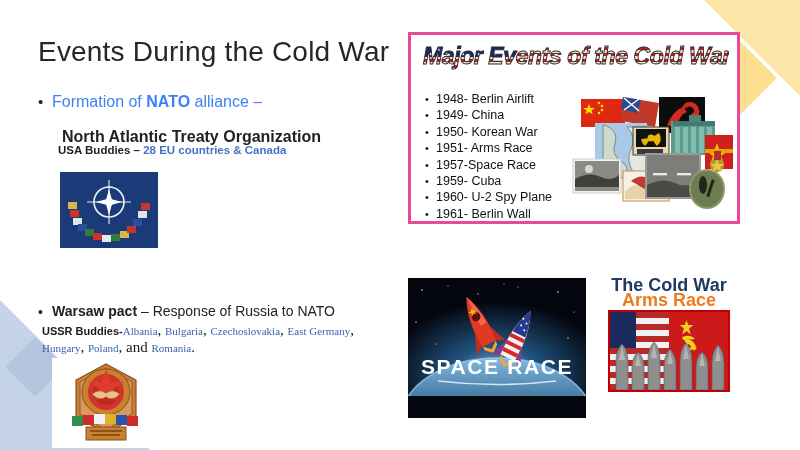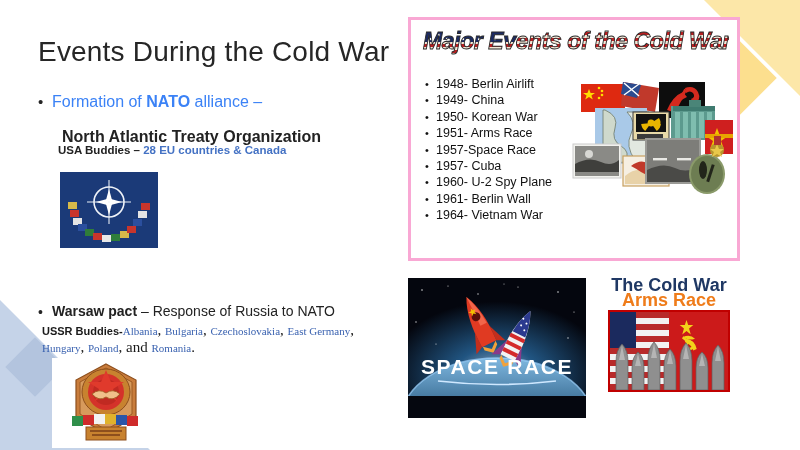--- a/index.html
+++ b/index.html
@@ -74,22 +74,22 @@
 
   
   .nato-img{position:absolute;left:60px;top:172px;width:98px;height:76px;
     background:#1b3a78;overflow:hidden;}
 
   
   .warsaw-img{position:absolute;left:52px;top:358px;width:108px;height:90px;overflow:hidden;}
 
   
   .events-box{
-    position:absolute;left:408px;top:17px;width:332px;height:244px;
-    background:#fff;border:3px solid #f9a8d4;box-sizing:border-box;
+    position:absolute;left:408px;top:32px;width:332px;height:192px;
+    background:#fff;border:3px solid #ec4899;box-sizing:border-box;
   }
   .events-inner{position:absolute;inset:0;overflow:hidden;}
   .wa-title{
     position:absolute;left:10px;top:6px;width:308px;height:30px;
   }
   .ev-list{
     position:absolute;left:14px;top:56px;
     font-size:12.5px;line-height:16.4px;color:#111;
   }
   .ev-item{display:flex;align-items:baseline;white-space:nowrap;}
@@ -248,21 +248,21 @@
         <div class="ev-item">
             <span class="ev-b">•</span>
             <span>1951- Arms Race</span>
           </div>
         <div class="ev-item">
             <span class="ev-b">•</span>
             <span>1957-Space Race</span>
           </div>
         <div class="ev-item">
             <span class="ev-b">•</span>
-            <span>1957- Cuba</span>
+            <span>1959- Cuba</span>
           </div>
         <div class="ev-item">
             <span class="ev-b">•</span>
             <span>1960- U-2 Spy Plane</span>
           </div>
         <div class="ev-item">
             <span class="ev-b">•</span>
             <span>1961- Berlin Wall</span>
           </div>
         <div class="ev-item">

